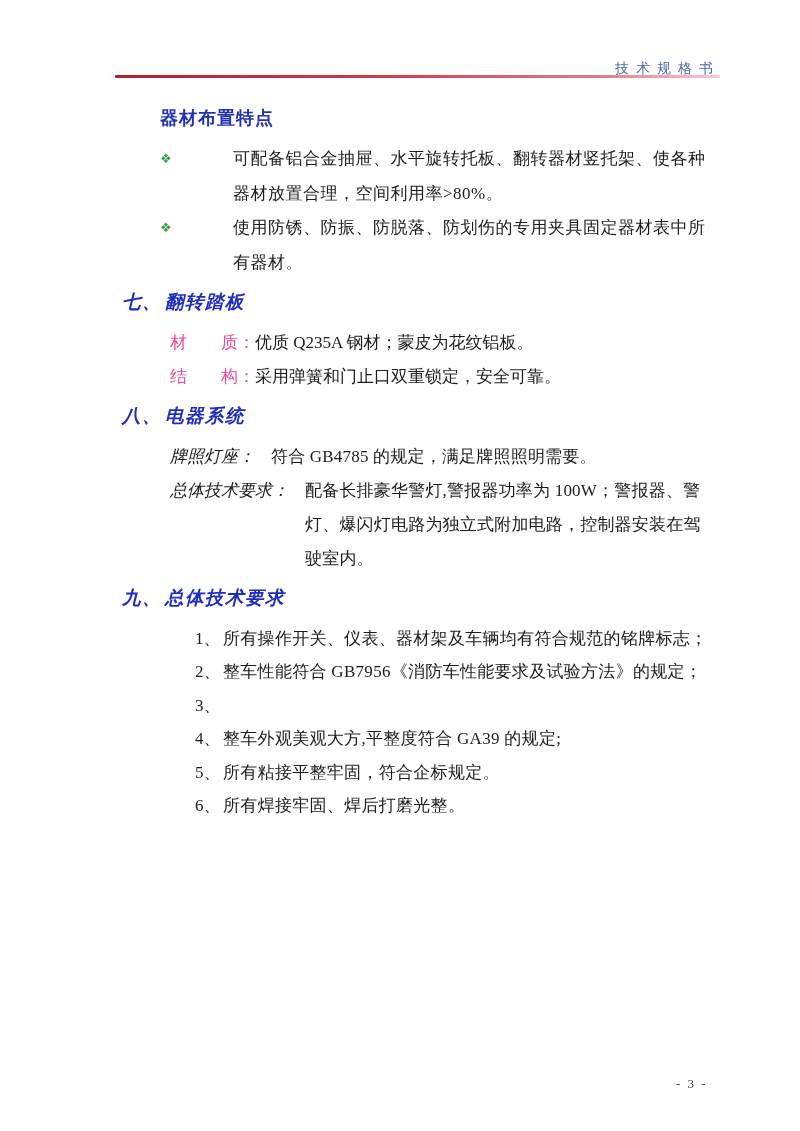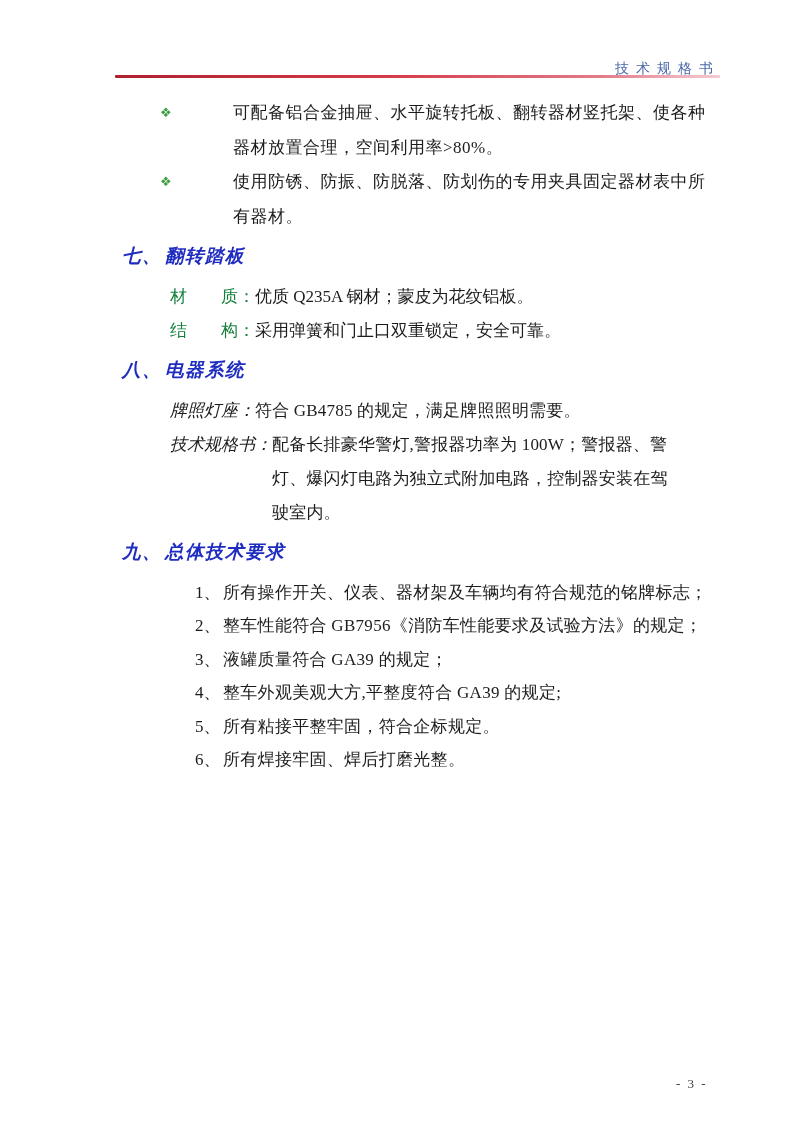--- a/index.html
+++ b/index.html
@@ -85,31 +85,31 @@
   .sec-num {
     flex: none;
     width: 43px;
   }
   .spec-row {
     margin-left: 55px;
     line-height: 34px;
     font-size: 17px;
   }
   .red-label {
-    color: #15803d;
+    color: #ec4899;
     text-align: center;
   }
   .erow {
     display: flex;
     margin-left: 55px;
     line-height: 34px;
     font-size: 17px;
   }
   .elabel { flex: none; font-style: italic; }
-  .etext { letter-spacing: 0.2px; }
+  .etext { letter-spacing: 0.2px; margin-left: 16px; }
   .etext-wrap { width: 402px; }
   .item-row {
     display: flex;
     margin-left: 80px;
     line-height: 33.4px;
     font-size: 17px;
   }
   .item-num {
     flex: none;
     width: 28px;
@@ -128,20 +128,21 @@
 </head>
 <body>
 
 <div class="page">
 
   <div class="header-title">技术规格书</div>
   <div class="rule"></div>
 
   <div class="content">
 
+    <div class="sub-heading">器材布置特点</div>
 
     <div class="bullet">
       <span class="marker">❖</span>
       <span class="bullet-text">可配备铝合金抽屉、水平旋转托板、翻转器材竖托架、使各种器材放置合理，空间利用率&gt;80%。</span>
     </div>
     <div class="bullet">
       <span class="marker">❖</span>
       <span class="bullet-text">使用防锈、防振、防脱落、防划伤的专用夹具固定器材表中所有器材。</span>
     </div>
 
@@ -160,42 +161,41 @@
     <div class="sec-heading">
       <span class="sec-num">八、</span>
       <span class="sec-title">电器系统</span>
     </div>
 
     <div class="erow">
       <span class="elabel">牌照灯座：</span>
       <span class="etext">符合 GB4785 的规定，满足牌照照明需要。</span>
     </div>
     <div class="erow">
-      <span class="elabel">技术规格书：</span>
+      <span class="elabel">总体技术要求：</span>
       <span class="etext etext-wrap">配备长排豪华警灯,警报器功率为 100W；警报器、警灯、爆闪灯电路为独立式附加电路，控制器安装在驾驶室内。</span>
     </div>
     <div class="erow">
     </div>
 
     <div class="sec-heading">
       <span class="sec-num">九、</span>
       <span class="sec-title">总体技术要求</span>
     </div>
 
     <div class="item-row">
       <span class="item-num">1、</span>
       <span class="item-text">所有操作开关、仪表、器材架及车辆均有符合规范的铭牌标志；</span>
     </div>
     <div class="item-row">
       <span class="item-num">2、</span>
       <span class="item-text">整车性能符合 GB7956《消防车性能要求及试验方法》的规定；</span>
     </div>
     <div class="item-row">
       <span class="item-num">3、</span>
-      <span class="item-text">液罐质量符合 GA39 的规定；</span>
     </div>
     <div class="item-row">
       <span class="item-num">4、</span>
       <span class="item-text">整车外观美观大方,平整度符合 GA39 的规定;</span>
     </div>
     <div class="item-row">
       <span class="item-num">5、</span>
       <span class="item-text">所有粘接平整牢固，符合企标规定。</span>
     </div>
     <div class="item-row">

